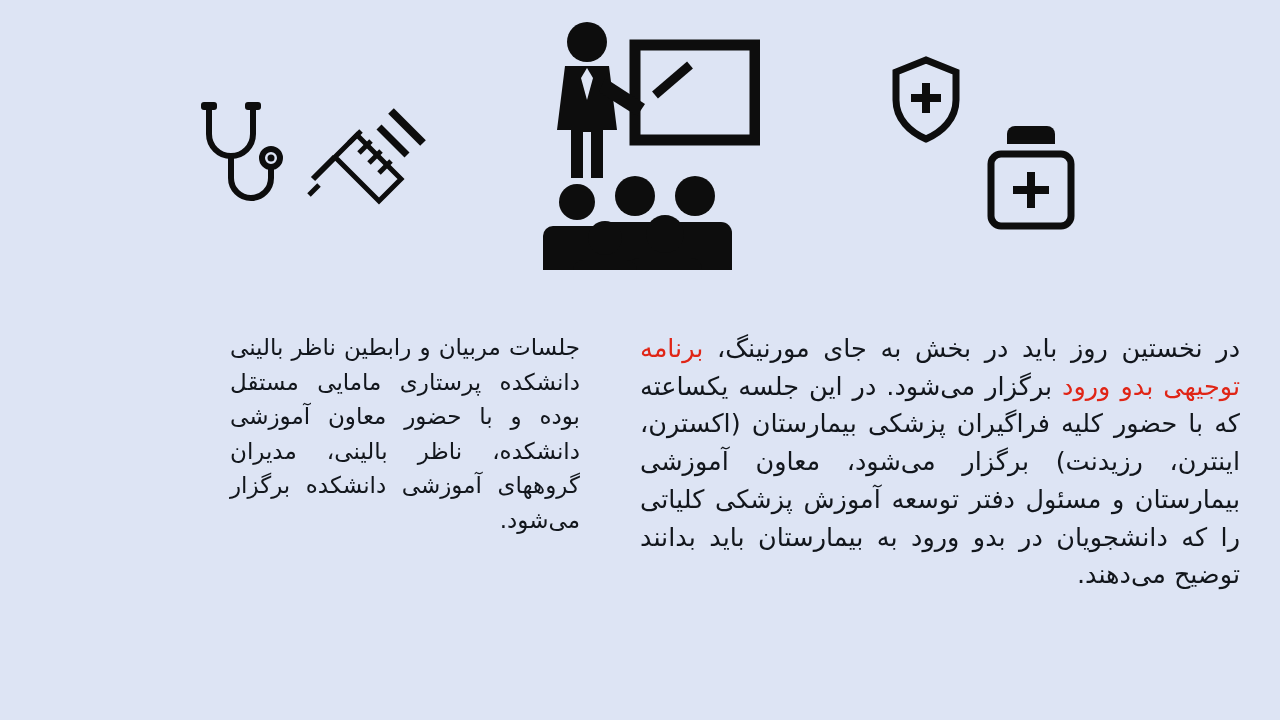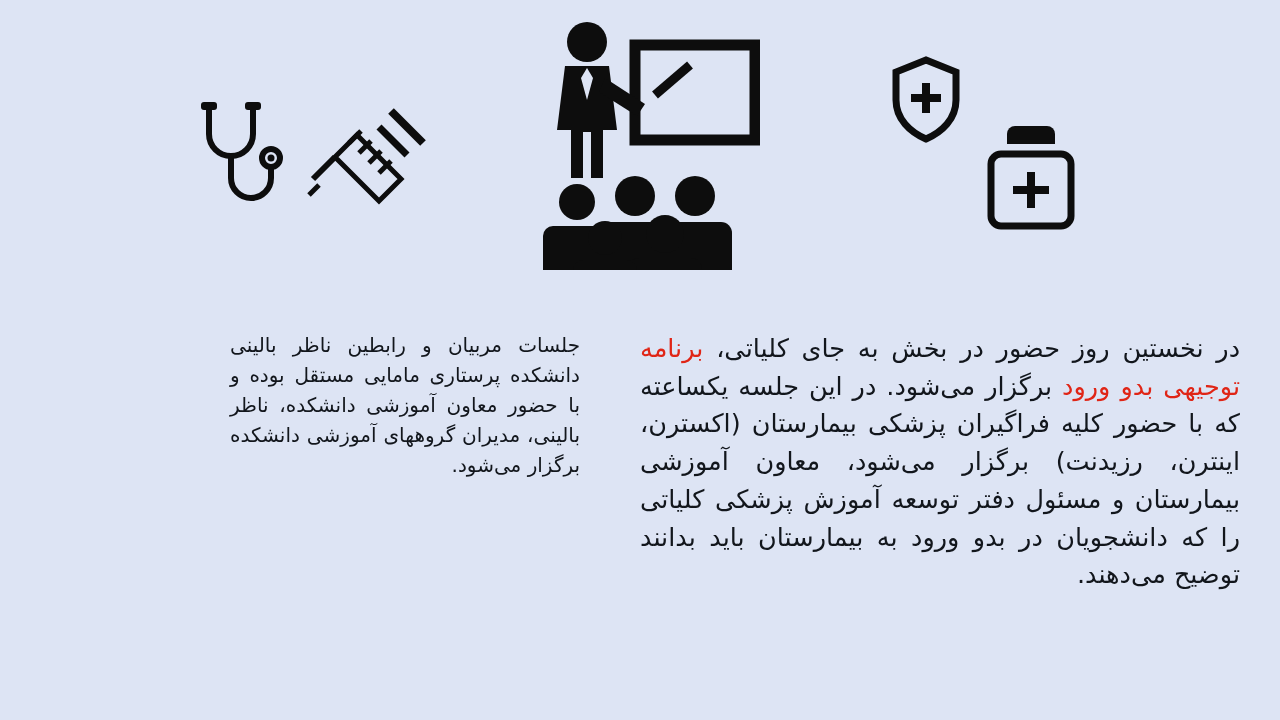--- a/index.html
+++ b/index.html
@@ -67,21 +67,21 @@
     color: #12161c;
     text-align: justify;
     text-align-last: justify;
     direction: rtl;
     font-size: 25.5px;
     line-height: 1.48;
     font-weight: 400;
     font-family: "DejaVu Sans", "Liberation Sans", sans-serif;
   }
   .col-left .body-text {
-    font-size: 20px;
+    font-size: 23px;
     line-height: 1.5;
   }
   .hl {
     color: #e02516;
   }
   .last-line {
     text-align-last: right;
   }
 </style>
 </head>
@@ -158,21 +158,21 @@
         <path d="M16 34 h60 a10 10 0 0 1 10 10 v52 a10 10 0 0 1 -10 10 h-60 a10 10 0 0 1 -10 -10 v-52 a10 10 0 0 1 10 -10 z"></path>
         <path d="M46 52 V88 M28 70 H64" stroke-width="8"></path>
       </svg>
     </span>
 
   </div>
 
   <div class="columns">
 
     <div class="col col-right">
-      <p class="body-text last-line"><span>در نخستین روز حضور در بخش به جای کلیاتی، </span><span class="hl">برنامه توجیهی بدو ورود</span><span> برگزار می‌شود. در این جلسه یکساعته که با حضور کلیه فراگیران پزشکی بیمارستان (اکسترن، اینترن، رزیدنت) برگزار می‌شود، معاون آموزشی بیمارستان و مسئول دفتر توسعه آموزش پزشکی کلیاتی را که دانشجویان در بدو ورود به بیمارستان باید بدانند توضیح می‌دهند.</span></p>
+      <p class="body-text last-line"><span>در نخستین روز باید در بخش به جای مورنینگ، </span><span class="hl">برنامه توجیهی بدو ورود</span><span> برگزار می‌شود. در این جلسه یکساعته که با حضور کلیه فراگیران پزشکی بیمارستان (اکسترن، اینترن، رزیدنت) برگزار می‌شود، معاون آموزشی بیمارستان و مسئول دفتر توسعه آموزش پزشکی کلیاتی را که دانشجویان در بدو ورود به بیمارستان باید بدانند توضیح می‌دهند.</span></p>
     </div>
 
     <div class="col col-left">
       <p class="body-text last-line">جلسات مربیان و رابطین ناظر بالینی دانشکده پرستاری مامایی مستقل بوده و با حضور معاون آموزشی دانشکده، ناظر بالینی، مدیران گروههای آموزشی دانشکده برگزار می‌شود.</p>
     </div>
 
   </div>
 
 </div>
 

